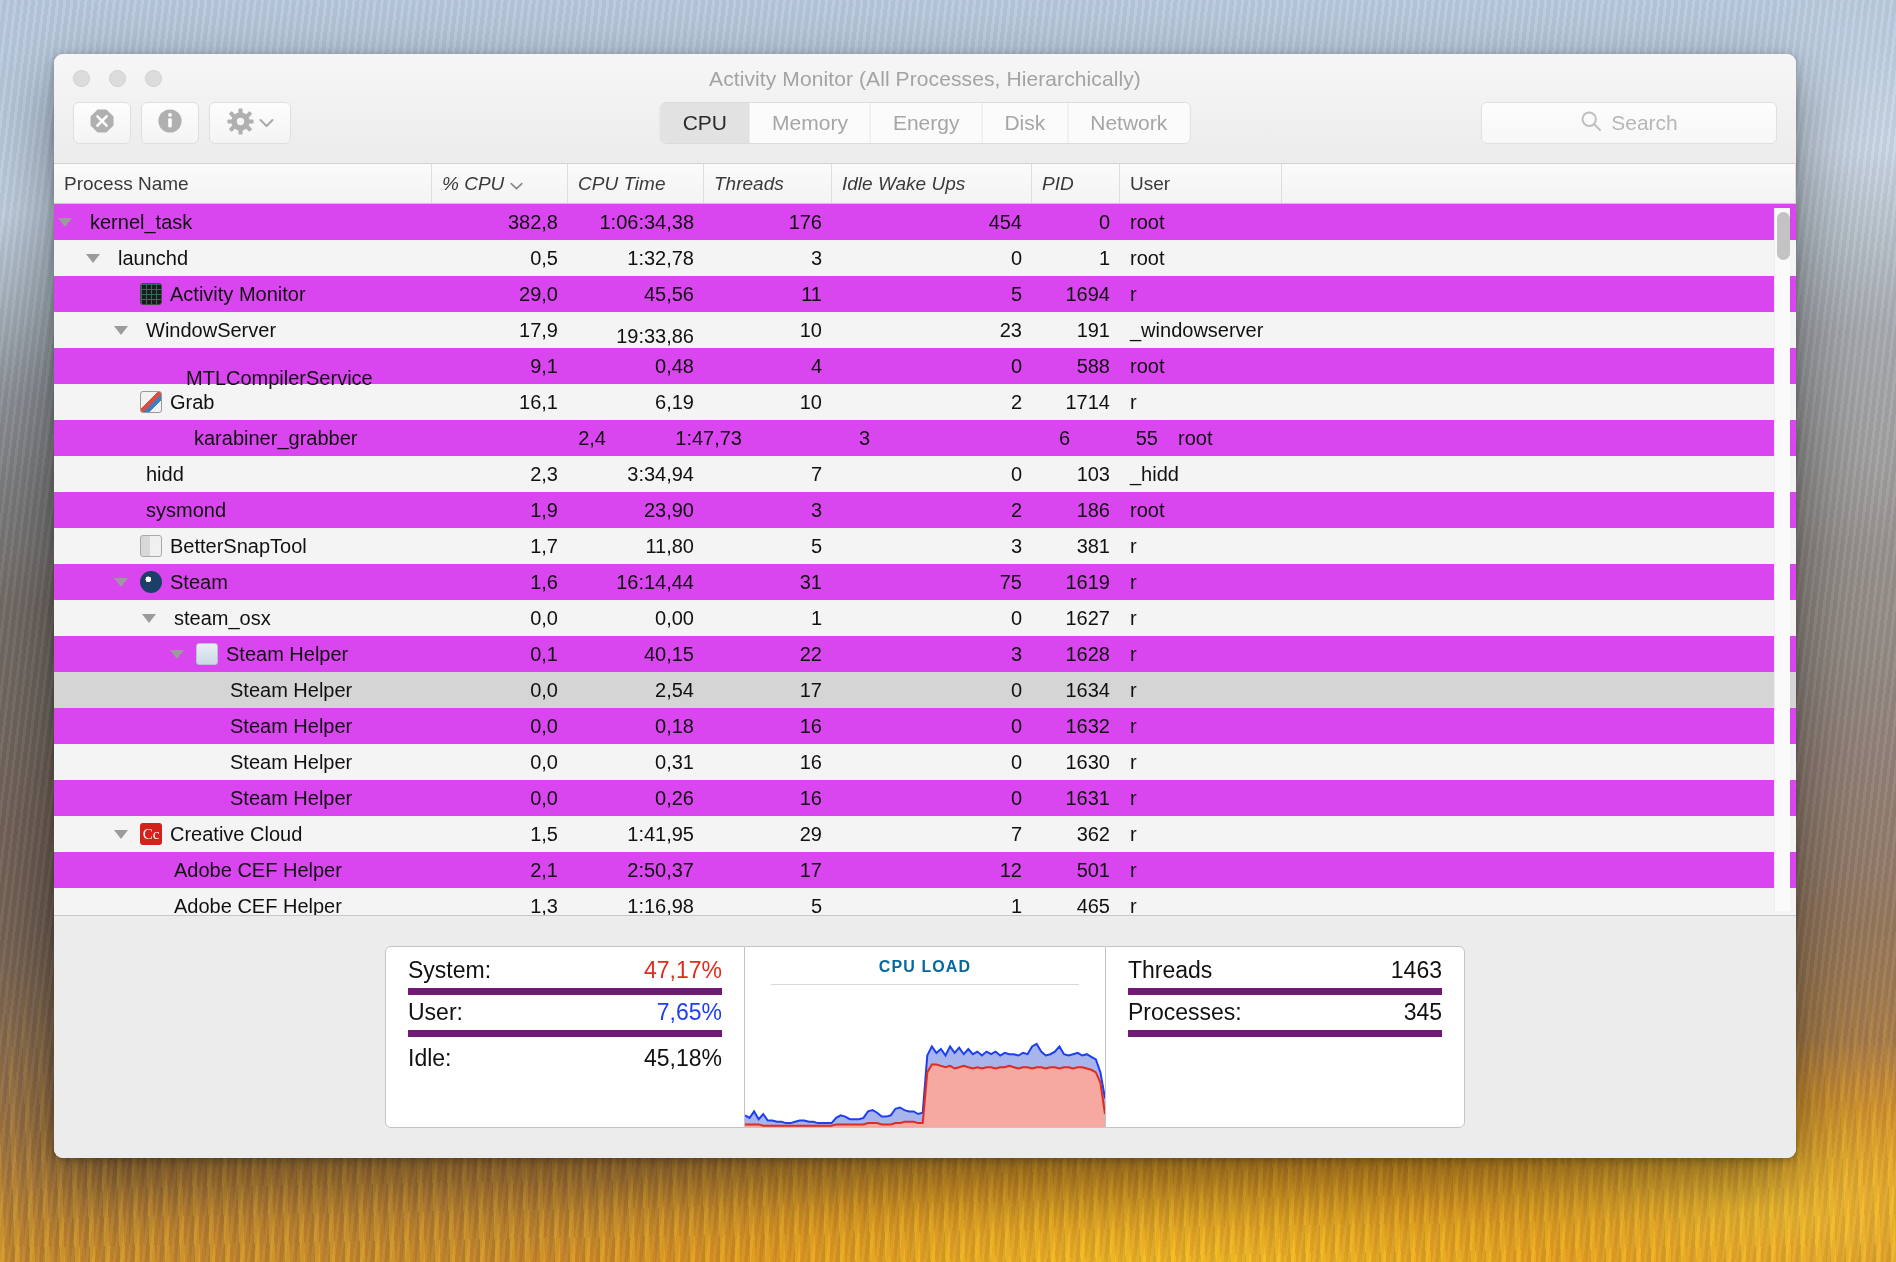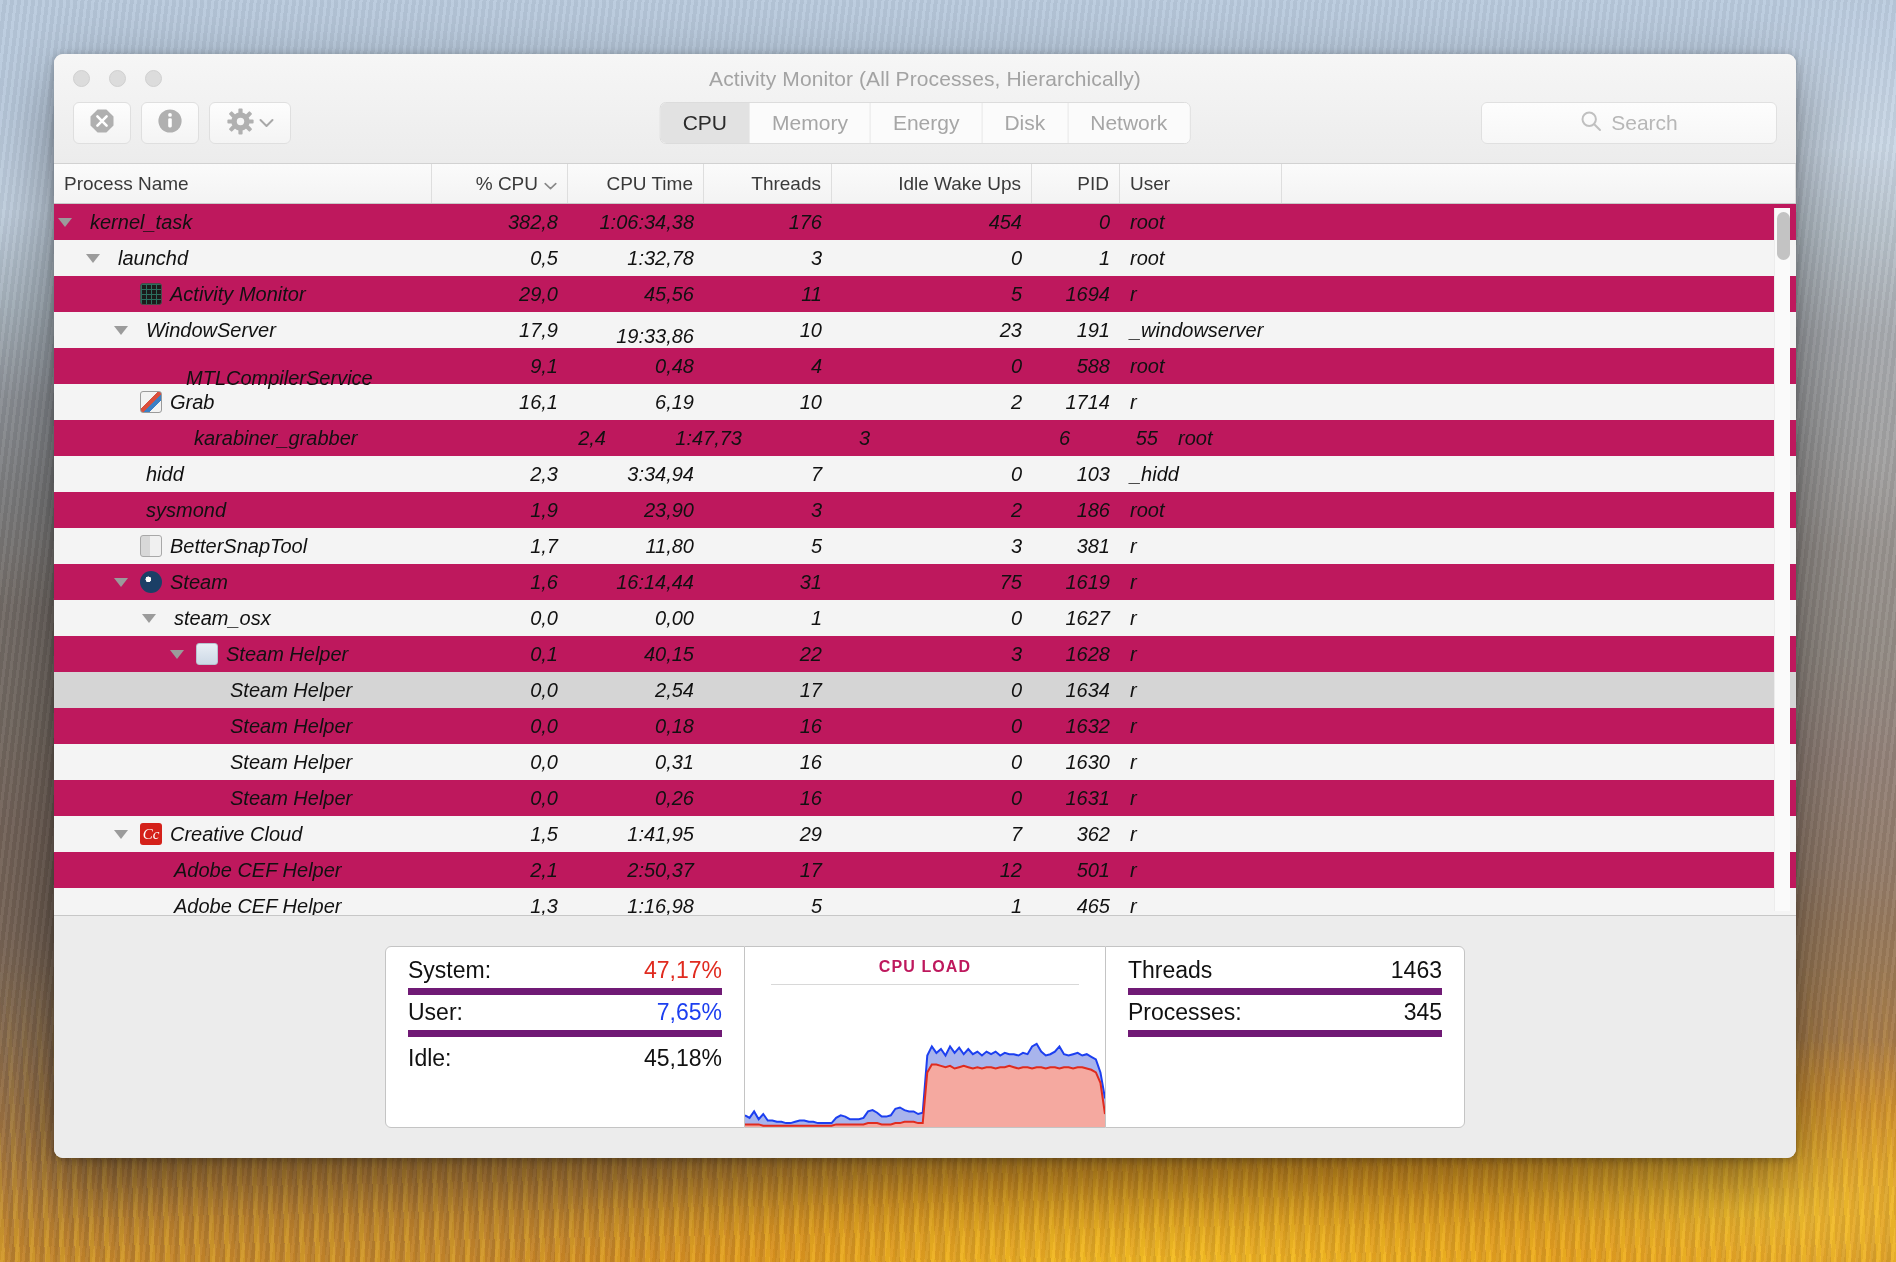--- a/index.html
+++ b/index.html
@@ -120,25 +120,25 @@
   .search-placeholder { font-size:21px; color:#b7b7b7; }
 
   
   .colhead {
     flex:none; height: 40px; display:flex;
     background: linear-gradient(to bottom,#fbfbfb,#f3f3f3);
     border-bottom: 1px solid #c9c9c9;
     font-size: 19px; color: #3a3a3a;
   }
   .ch { display:flex; align-items:center; border-right:1px solid #dedede; padding: 0 10px; height:100%; }
-  .ch.right { justify-content:flex-end; }
+  .ch.right { justify-content:flex-start;font-style:italic; }
   .ch.sorted { gap:6px; }
 
   
-  .table-wrap { position:relative; flex:none; height: 711px; background:#be185d; overflow:hidden;font-style:italic; }
+  .table-wrap { position:relative; flex:none; height: 711px; background:#d946ef; overflow:hidden; }
   .row { display:flex; height: 36px; align-items:center; font-size:20px; color:#111; }
   .row.alt { background:#f4f4f4; }
   .row.sel { background:#d5d5d5; }
   .cell { height:100%; display:flex; align-items:center; padding:0 10px; }
   .cell.right { justify-content:flex-end; }
   .c-name { position:relative; }
   .tri {
     width:0;height:0;
     border-left:7px solid transparent; border-right:7px solid transparent;
     border-top:9px solid #9b9b9b;
@@ -182,21 +182,21 @@
     display:flex; justify-content:space-between; align-items:center;
     height: 42px; border-bottom:7px solid #701a75; font-size:23px; color:#111;
   }
   .srow:last-of-type { border-bottom:none; }
   .srow.nb { border-bottom:none; }
   .sval.red  { color:#e02b1f; }
   .sval.blue { color:#1c3ff0; }
 
   .gtitle {
     text-align:center; font-size:16px; font-weight:bold;
-    color:#be185d; letter-spacing:1.1px; padding-top:11px;
+    color:#0369a1; letter-spacing:1.1px; padding-top:11px;
   }
   .gline { height:1px; background:#d8d8d8; margin: 8px 26px 0; }
   .gsvg { position:absolute; left:0; right:0; bottom:0; width:100%; height:130px; display:block; }
 </style>
 </head>
 <body>
 
 <div id="desktop">
 
   <div id="window">

